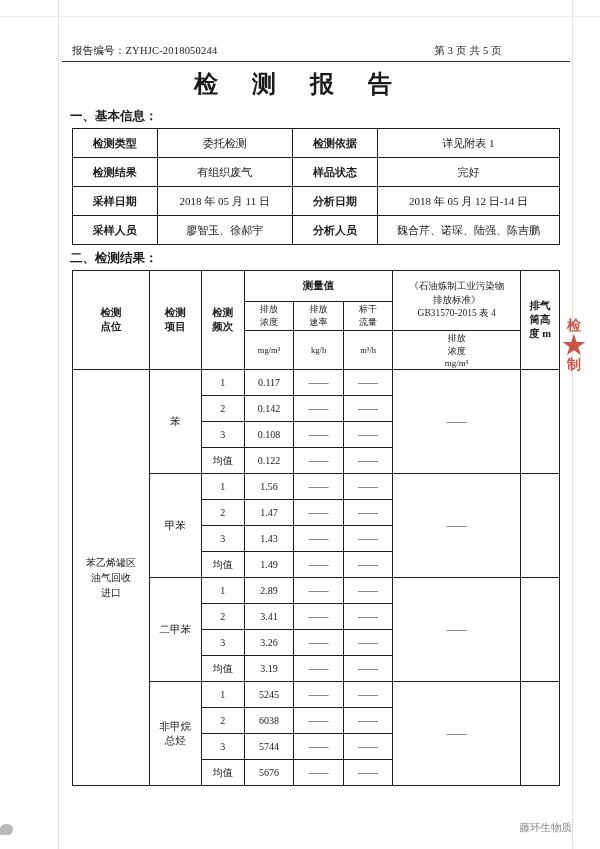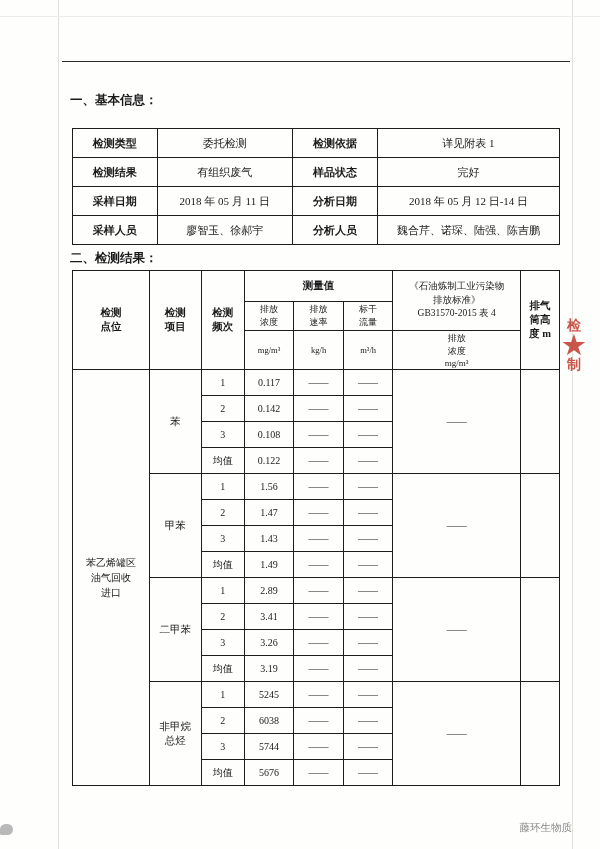--- a/index.html
+++ b/index.html
@@ -31,21 +31,21 @@
 
   .doc-title{
     position:absolute;left:0;top:68px;width:600px;text-align:center;
     font-size:24px;font-weight:bold;letter-spacing:14px;
     font-family:"Liberation Serif", serif;
   }
 
   .sec{
     position:absolute;font-size:12.5px;font-weight:bold;
   }
-  .sec1{left:70px;top:92px;}
+  .sec1{left:70px;top:108px;}
   .sec2{left:70px;top:250px;font-family:Liberation Serif, serif;}
 
   table{border-collapse:collapse;}
   .t1{
     position:absolute;left:72px;top:128px;width:488px;
     font-size:11px;
   }
   .t1 td{
     border:1px solid #1d1d1d;
     height:28px;
@@ -104,22 +104,27 @@
   }
 </style>
 </head>
 <body>
 
 <div class="page">
   <div class="paper-edge-left"></div>
   <div class="paper-edge-right"></div>
   <div class="paper-edge-top"></div>
 
+  <div class="hdr">
+    <span>报告编号：ZYHJC-2018050244</span>
+    <span class="pg">第 3 页   共 5 页</span>
+  </div>
   <div class="hdr-rule"></div>
 
+  <div class="doc-title">检 测 报 告</div>
 
   <div class="sec sec1">一、基本信息：</div>
 
   <table class="t1">
     <tbody id="t1body">
         <tr>
           <td class="lbl">检测类型</td>
           <td class="val">委托检测</td>
           <td class="lbl2">检测依据</td>
           <td class="val2">详见附表 1</td>

